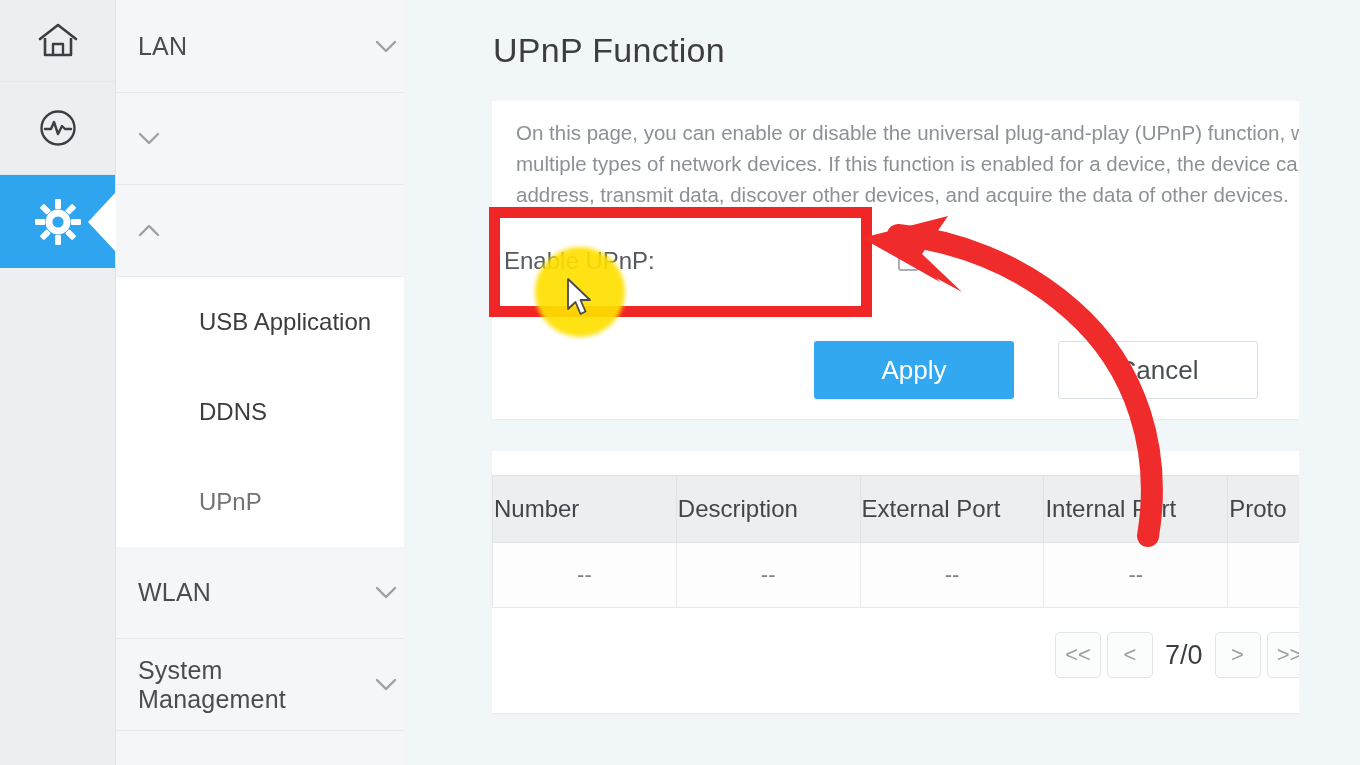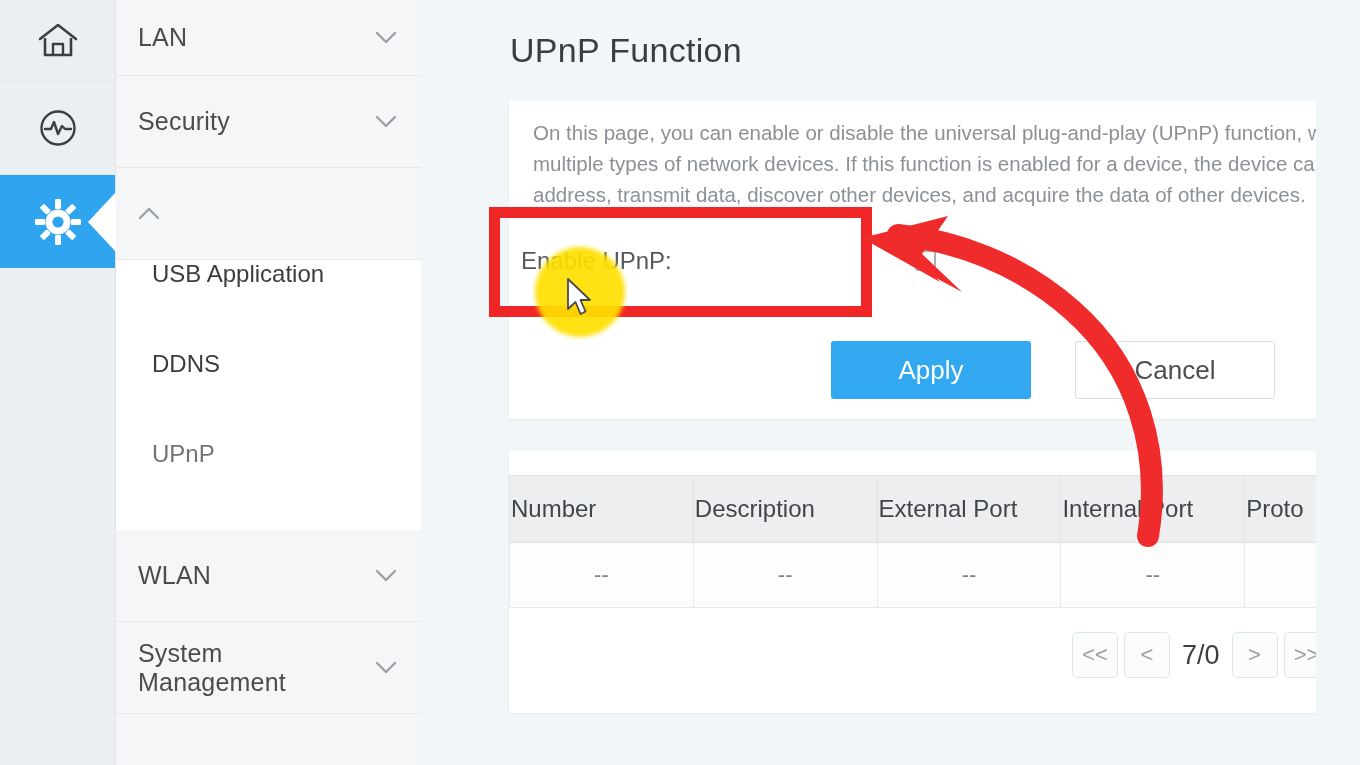--- a/index.html
+++ b/index.html
@@ -60,39 +60,40 @@
     padding: 0 26px 0 22px;
     border-bottom: 1px solid #e6eaec;
     background: #f4f6f7;
   }
   .nav-group .label {
     font-size: 25px;
     color: #4c4c4c;
     letter-spacing: 0.2px;
     flex: 1;
   }
-  .nav-group.first { height: 76px; }
+  .nav-group.first { height: 93px; }
   .chev {
     width: 22px; height: 13px;
     flex: none;
   }
   .sub-wrap { background: #ffffff; }
   .nav-sub {
     height: 90px;
-    display: flex; 
+    display: flex; align-items: center;
     padding-left: 36px;
     background: #ffffff;
     font-size: 24px;
     color: #3c3c3c;
+    margin-left: 47px;
   }
   .nav-sub.active { color: #737373; }
 
   
   #main {
-    position: absolute; left: 421px; top: 0;
+    position: absolute; left: 404px; top: 0;
     width: 895px; height: 765px;
     background: #f1f6f9;
     overflow: hidden;
   }
   #page-title {
     position: absolute;
     left: 89px; top: 31px;
     font-size: 34px;
     color: #3d3d3d;
     letter-spacing: 0.3px;
@@ -281,21 +282,20 @@
   <div id="nav">
 
     <div class="nav-group first">
       <span class="label">LAN</span>
       <svg class="chev" viewBox="0 0 22 13">
         <path d="M2 2 L11 11 L20 2" fill="none" stroke="#9aa0a5" stroke-width="2.4" stroke-linecap="round" stroke-linejoin="round"></path>
       </svg>
     </div>
 
     <div class="nav-group">
-      <span class="label">Security</span>
       <svg class="chev" viewBox="0 0 22 13">
         <path d="M2 2 L11 11 L20 2" fill="none" stroke="#9aa0a5" stroke-width="2.4" stroke-linecap="round" stroke-linejoin="round"></path>
       </svg>
     </div>
 
     <div class="nav-group">
       <svg class="chev" viewBox="0 0 22 13">
         <path d="M2 11 L11 2 L20 11" fill="none" stroke="#9aa0a5" stroke-width="2.4" stroke-linecap="round" stroke-linejoin="round"></path>
       </svg>
     </div>

